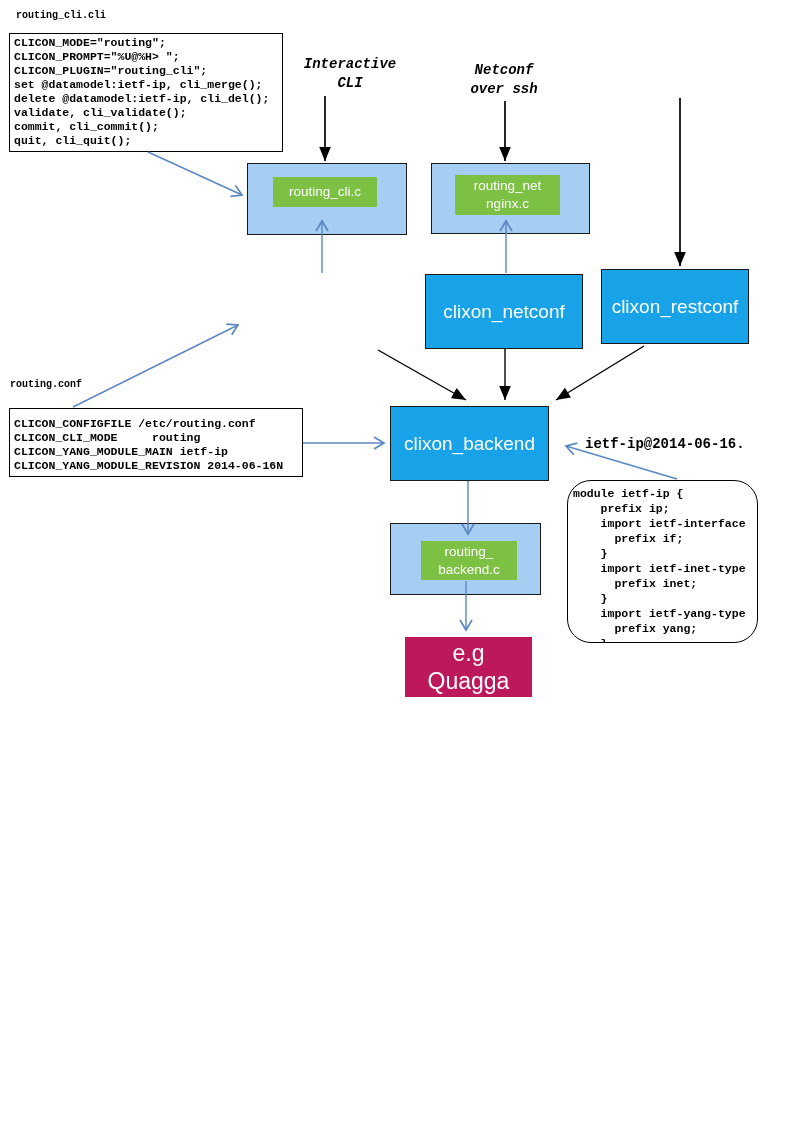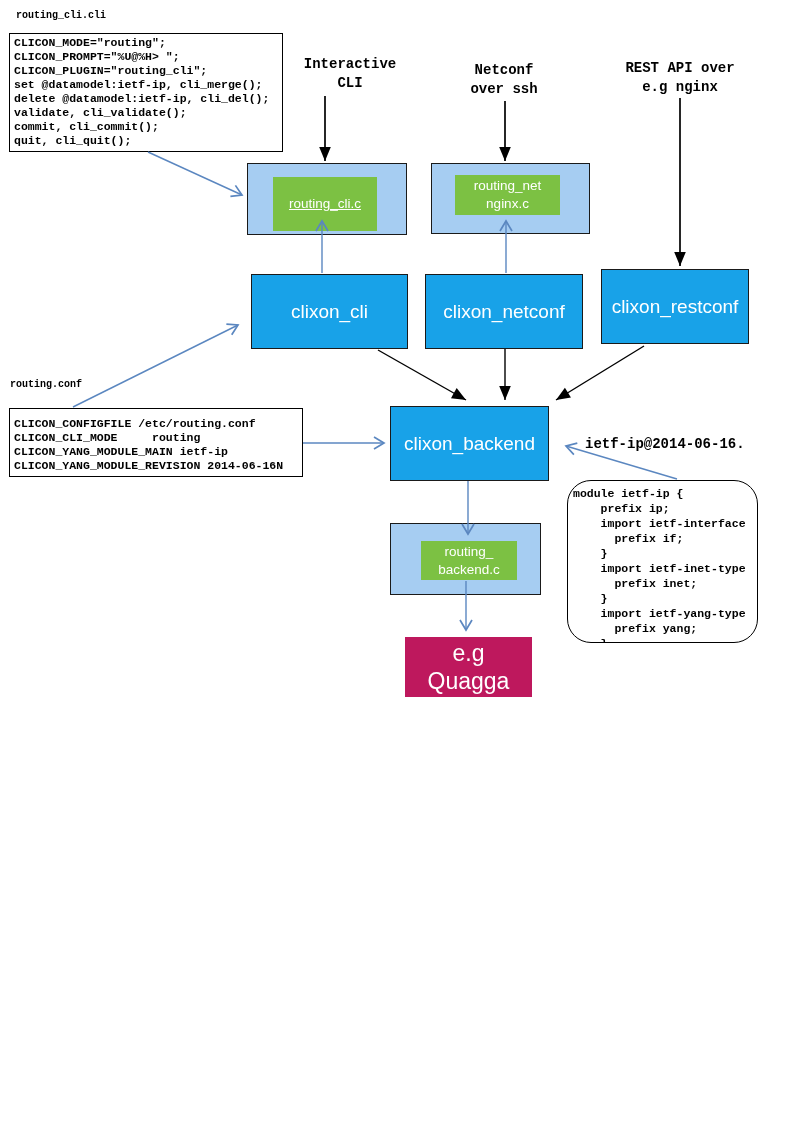--- a/index.html
+++ b/index.html
@@ -34,20 +34,21 @@
   }
   .chan-label{
     position:absolute;
     font-family:"Liberation Mono","DejaVu Sans Mono",monospace;
     font-weight:bold;
     font-size:14px;
     line-height:19px;
     color:#000;
     text-align:center;
     white-space:pre-line;
+    font-style:italic;
   }
   .panel{
     position:absolute;
     box-sizing:border-box;
     background:#a6cdf2;
     border:1px solid #1a1a1a;
   }
   .plug{
     position:absolute;
     box-sizing:border-box;
@@ -107,31 +108,28 @@
 set @datamodel:ietf-ip, cli_merge();
 delete @datamodel:ietf-ip, cli_del();
 validate, cli_validate();
 commit, cli_commit();
 quit, cli_quit();</div>
 
   <div class="chan-label" style="left:280px;top:55px;width:140px;">Interactive
 CLI</div>
   <div class="chan-label" style="left:434px;top:61px;width:140px;">Netconf
 over ssh</div>
-  <div class="chan-label" style="left:600px;top:59px;width:160px;">REST API over
-e.g nginx</div>
 
   <div class="panel" style="left:247px;top:163px;width:160px;height:72px;"></div>
-  <div class="plug" style="left:273px;top:177px;width:104px;height:54px;text-decoration:underline;">routing_cli.c</div>
+  <div class="plug" style="left:273px;top:177px;width:104px;height:30px;">routing_cli.c</div>
 
   <div class="panel" style="left:431px;top:163px;width:159px;height:71px;"></div>
   <div class="plug" style="left:455px;top:175px;width:105px;height:40px;">routing_net
 nginx.c</div>
 
-  <div class="proc" style="left:251px;top:274px;width:157px;height:75px;">clixon_cli</div>
   <div class="proc" style="left:425px;top:274px;width:158px;height:75px;">clixon_netconf</div>
   <div class="proc" style="left:601px;top:269px;width:148px;height:75px;">clixon_restconf</div>
 
   <div class="file-label" style="left:10px;top:379px;">routing.conf</div>
   <div class="code-box" style="left:9px;top:408px;width:294px;height:69px;padding-top:8px;">CLICON_CONFIGFILE /etc/routing.conf
 CLICON_CLI_MODE     routing
 CLICON_YANG_MODULE_MAIN ietf-ip
 CLICON_YANG_MODULE_REVISION 2014-06-16N</div>
 
   <div class="proc" style="left:390px;top:406px;width:159px;height:75px;">clixon_backend</div>

